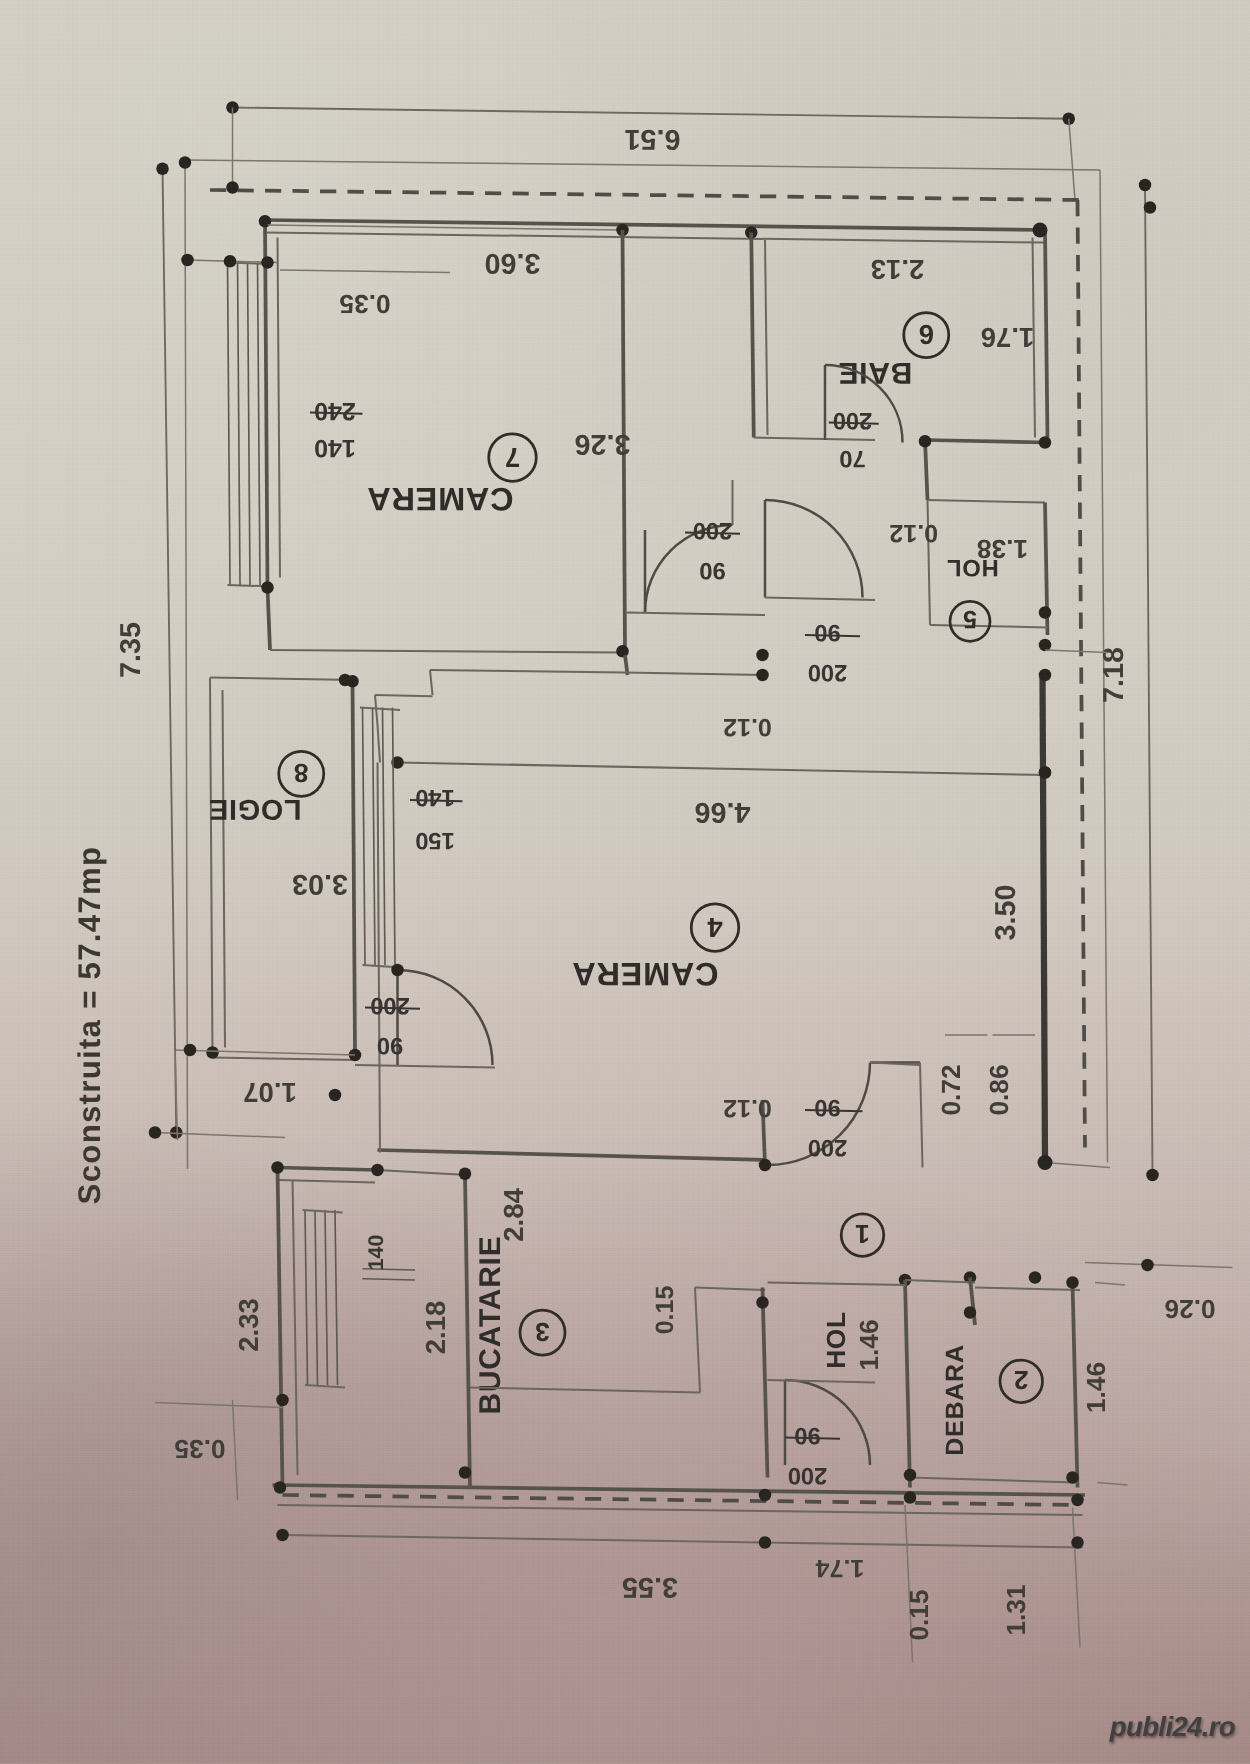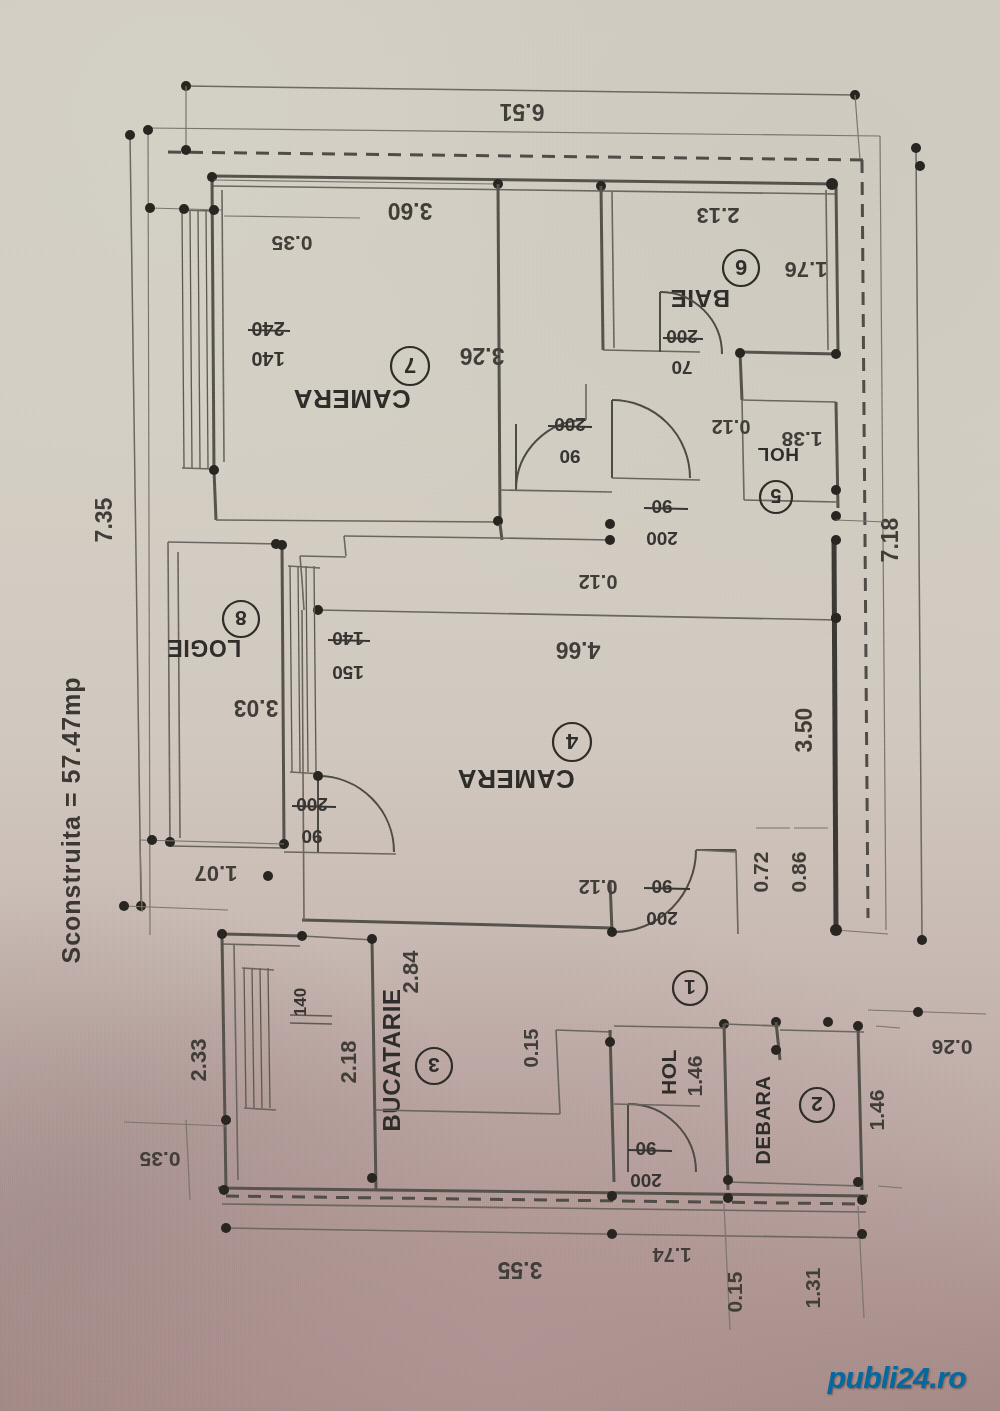--- a/index.html
+++ b/index.html
@@ -39,24 +39,24 @@
   .dot{fill:#26231f;}
   .roomtxt{fill:#2e2b27;font-family:"Liberation Sans",sans-serif;font-weight:700;letter-spacing:.6px;}
   .dimtxt{fill:#403c37;font-family:"Liberation Sans",sans-serif;font-weight:700;}
   .fractxt{fill:#363330;font-family:"Liberation Sans",sans-serif;font-weight:700;}
   .numcircle{stroke:#2e2b27;stroke-width:2.2;fill:none;}
   .numtxt{fill:#2e2b27;font-family:"Liberation Sans",sans-serif;font-weight:700;}
   .areatxt{fill:#3a3631;font-family:"Liberation Sans",sans-serif;font-weight:700;letter-spacing:1px;}
   .fracline{stroke:#363330;stroke-width:1.8;}
 
   #watermark{
-    position:absolute;right:34px;bottom:16px;
+    position:absolute;right:12px;bottom:16px;
     font-family:"Liberation Sans",sans-serif;
-    font-style:italic;font-weight:700;font-size:30px;
-    color:#0369a1;letter-spacing:-.5px;
+    font-style:italic;font-weight:700;font-size:22px;
+    color:#404040;letter-spacing:-.5px;
     text-shadow:1px 1px 2px rgba(60,40,38,.55);
   }
 </style>
 </head>
 <body>
 
 <div id="paper"></div>
 
 <div id="plan">
 <svg viewBox="0 0 1000 1411" xmlns="http://www.w3.org/2000/svg">

